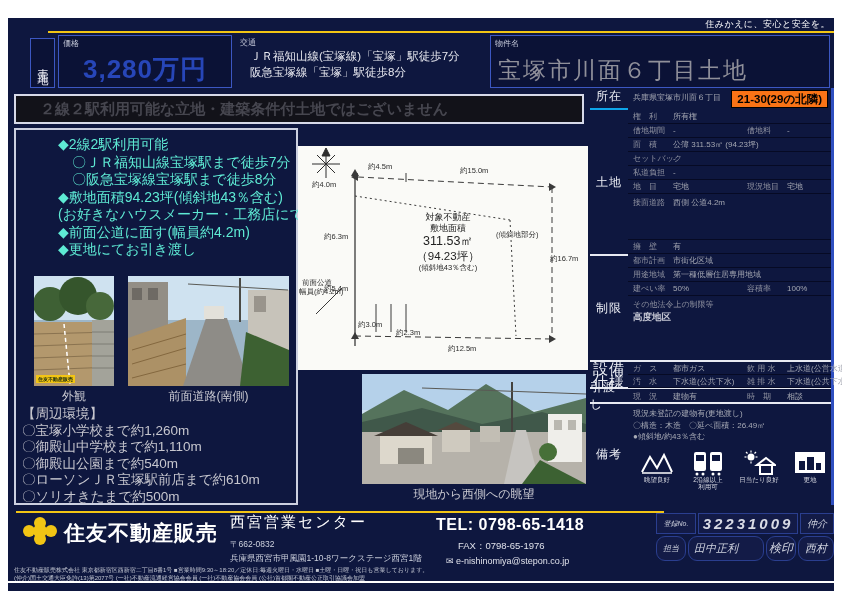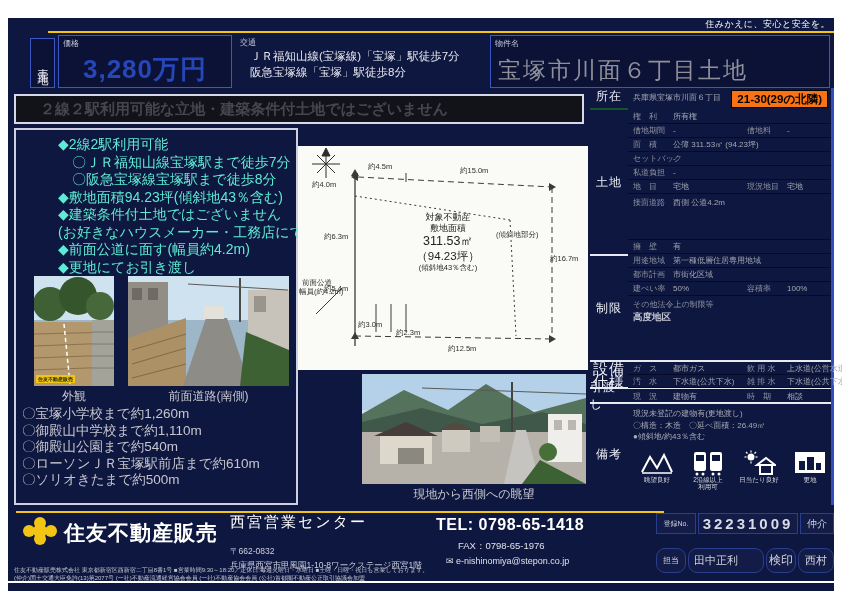--- a/index.html
+++ b/index.html
@@ -58,21 +58,21 @@
   .view-photo{position:absolute;left:354px;top:356px;width:224px;height:110px;overflow:hidden;background:#9db6c8;}
   .view-cap{position:absolute;left:354px;top:468px;width:224px;text-align:center;font-size:12px;color:#c9c9d1;}
 
   
   .details{position:absolute;left:582px;top:70px;width:244px;height:417px;border-right:3px solid #2f4fc0;}
   .sec{display:flex;width:100%;}
   .sec-label{width:38px;flex:none;display:flex;flex-direction:column;align-items:center;justify-content:center;
     color:#eef0f6;font-size:12px;letter-spacing:1px;}
   .sec-body{flex:1;min-width:0;}
   .sec-shozai{height:22px;}
-  .sec-shozai .sec-label{justify-content:flex-start;border-bottom:2px solid #14532d;}
+  .sec-shozai .sec-label{justify-content:flex-start;border-bottom:2px solid #0ea5e9;}
   .sec-tochi{height:144px;}
   .sec-seigen{height:106px;}
   .sec-seigen .sec-label{border-top:2px solid #e8eaf2;}
   .sec-setsubi{height:27px;border-top:2px solid #e8eaf2;}
   .sec-setsubi .sec-label{font-size:15px;line-height:13px;}
   .sec-hikiwatashi{height:15px;border-top:2px solid #e8eaf2;}
   .sec-biko{height:103px;border-top:2px solid #e8eaf2;}
   .trow{display:flex;align-items:center;height:14px;border-bottom:1px solid #060a24;padding-left:5px;font-size:8px;white-space:nowrap;}
   .tk{width:40px;flex:none;color:#8f92a0;}
   .tv{width:74px;flex:none;color:#a4a7b2;}
@@ -93,28 +93,28 @@
   .bicon{width:46px;text-align:center;}
   .bicon svg{display:block;margin:0 auto;}
   .blab{font-size:6.5px;color:#dadce4;line-height:7.5px;}
 
   
   .footer-yline{position:absolute;left:8px;top:493px;width:648px;height:2px;background:#f2c514;}
   .logo{position:absolute;left:14px;top:498px;}
   .company{position:absolute;left:56px;top:501px;font-size:21px;font-weight:bold;color:#ffffff;letter-spacing:1px;}
   .office{position:absolute;left:222px;top:495px;color:#ffffff;}
   .office-name{font-size:15px;letter-spacing:2px;}
-  .office-postal{font-size:8.5px;color:#ced2de;margin-top:14px;}
+  .office-postal{font-size:8.5px;color:#ced2de;margin-top:7px;}
   .office-addr{font-size:8.5px;color:#ced2de;margin-top:2px;}
   .telblock{position:absolute;left:428px;top:498px;color:#ffffff;}
   .tel{font-size:16px;font-weight:bold;letter-spacing:.5px;}
   .fax{font-size:9.5px;color:#dfe1ea;margin:6px 0 0 22px;}
   .email{font-size:9px;color:#dfe1ea;margin:3px 0 0 10px;}
   .minitable{position:absolute;left:648px;top:495px;width:178px;}
-  .mrow{display:flex;margin-bottom:14px;}
+  .mrow{display:flex;margin-bottom:2px;font-style:italic;}
   .mcell{background:#131b47;border:1px solid #2a3e8f;margin-right:2px;display:flex;align-items:center;justify-content:center;color:#cfd2de;}
   .mrow1 .mcell{height:21px;}
   .mrow2 .mcell{height:25px;border-radius:9px;}
   .m-reglabel{width:40px;font-size:7px;}
   .m-digits{width:100px;font-size:15px;font-weight:bold;letter-spacing:3px;color:#d9dbe5;}
   .m-agency{width:34px;font-size:10px;margin-right:0;}
   .m-klabel{width:30px;font-size:8px;}
   .m-staff{width:76px;font-size:11px;justify-content:flex-start;padding-left:5px;}
   .m-seal-label{width:30px;font-size:12px;}
   .m-seal{width:36px;font-size:11px;margin-right:0;}
@@ -154,21 +154,20 @@
 
     <div class="headline">２線２駅利用可能な立地・建築条件付土地ではございません</div>
 
     <div class="left-panel">
       <div class="bullets">
 
       <div class="bullet">◆2線2駅利用可能</div>
           <div class="bullet">　〇ＪＲ福知山線宝塚駅まで徒歩7分</div>
           <div class="bullet">　〇阪急宝塚線宝塚駅まで徒歩8分</div>
           <div class="bullet">◆敷地面積94.23坪(傾斜地43％含む)</div>
-          <div class="bullet">◆建築条件付土地ではございません</div>
           <div class="bullet">(お好きなハウスメーカー・工務店にて建築可能)</div>
           <div class="bullet">◆前面公道に面す(幅員約4.2m)</div>
           <div class="bullet">◆更地にてお引き渡し</div>
         </div>
 
       <div class="photo photo1">
         <svg width="80" height="110" viewBox="0 0 80 110">
           <rect x="0" y="0" width="80" height="44" fill="#cfe2f0"></rect>
           <circle cx="16" cy="28" r="17" fill="#3e6034"></circle>
           <circle cx="44" cy="20" r="19" fill="#35552c"></circle>
@@ -211,20 +210,21 @@
           <polygon points="118,56 161,74 161,110 112,110" fill="#3d6132"></polygon>
           <line x1="112" y1="2" x2="112" y2="46" stroke="#4a4a46" stroke-width="2"></line>
           <line x1="60" y1="8" x2="160" y2="14" stroke="#5a5a55" stroke-width="1"></line>
         </svg>
       </div>
 
       <div class="cap cap1">外観</div>
       <div class="cap cap2">前面道路(南側)</div>
 
       <div class="env">
+        <div class="env-title">【周辺環境】</div>
         <div>
 
         <div class="env-item">〇宝塚小学校まで約1,260m</div>
             <div class="env-item">〇御殿山中学校まで約1,110m</div>
             <div class="env-item">〇御殿山公園まで約540m</div>
             <div class="env-item">〇ローソンＪＲ宝塚駅前店まで約610m</div>
             <div class="env-item">〇ソリオきたまで約500m</div>
           </div>
       </div>
     </div>
@@ -379,29 +379,29 @@
             </div>
         </div>
       </div>
 
       <div class="sec sec-seigen">
         <div class="sec-label">制限</div>
         <div class="sec-body">
           <div>
 
               <div class="trow">
+                <span class="tk">都市計画</span>
+                <span class="tv">市街化区域</span>
+                <span class="tk2"></span>
+                <span class="tv2"></span>
+              </div>
+
+              <div class="trow">
                 <span class="tk">用途地域</span>
                 <span class="tv">第一種低層住居専用地域</span>
-                <span class="tk2"></span>
-                <span class="tv2"></span>
-              </div>
-
-              <div class="trow">
-                <span class="tk">都市計画</span>
-                <span class="tv">市街化区域</span>
                 <span class="tk2"></span>
                 <span class="tv2"></span>
               </div>
 
               <div class="trow">
                 <span class="tk">建ぺい率</span>
                 <span class="tv">50%</span>
                 <span class="tk2">容積率</span>
                 <span class="tv2">100%</span>
               </div>

